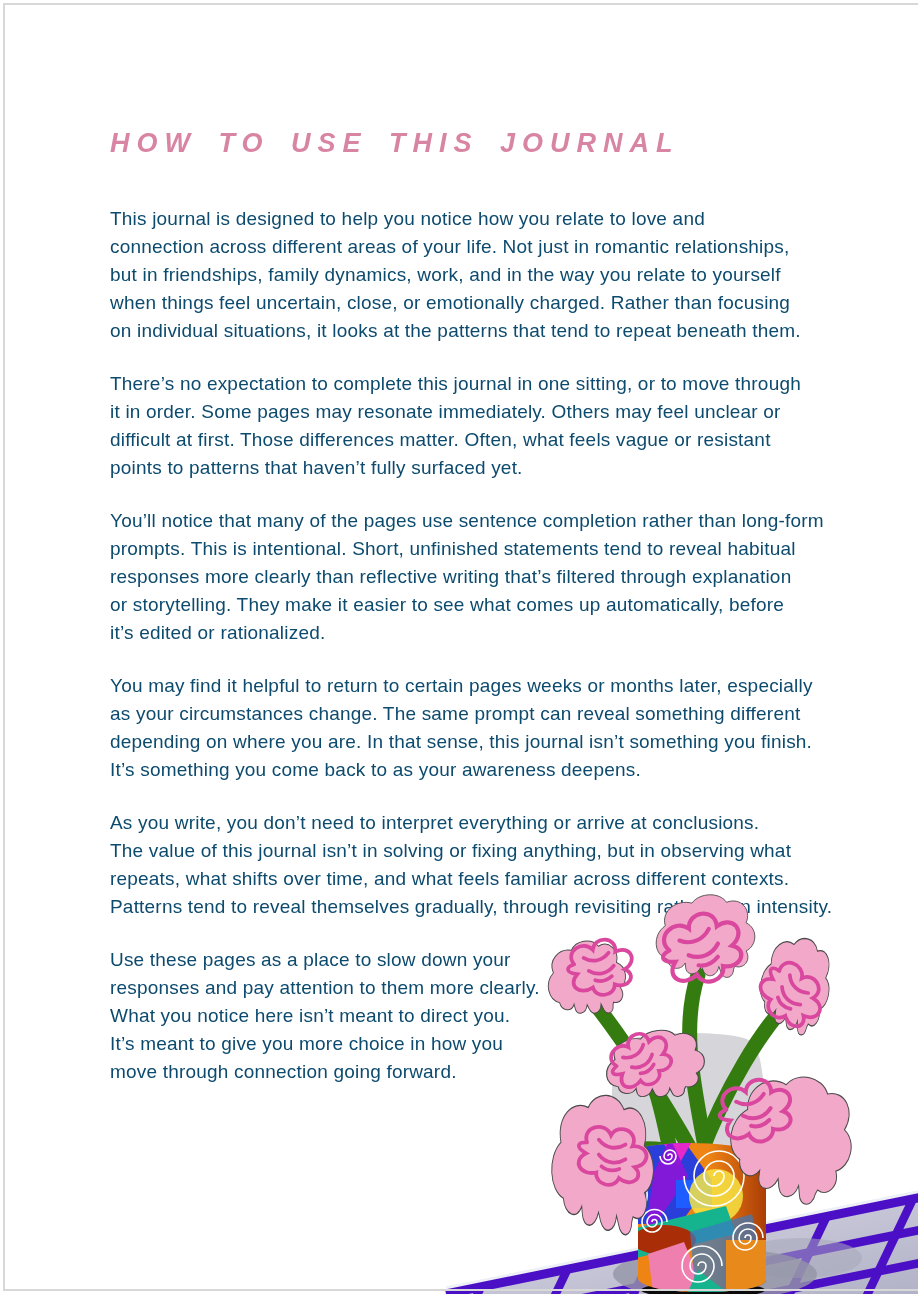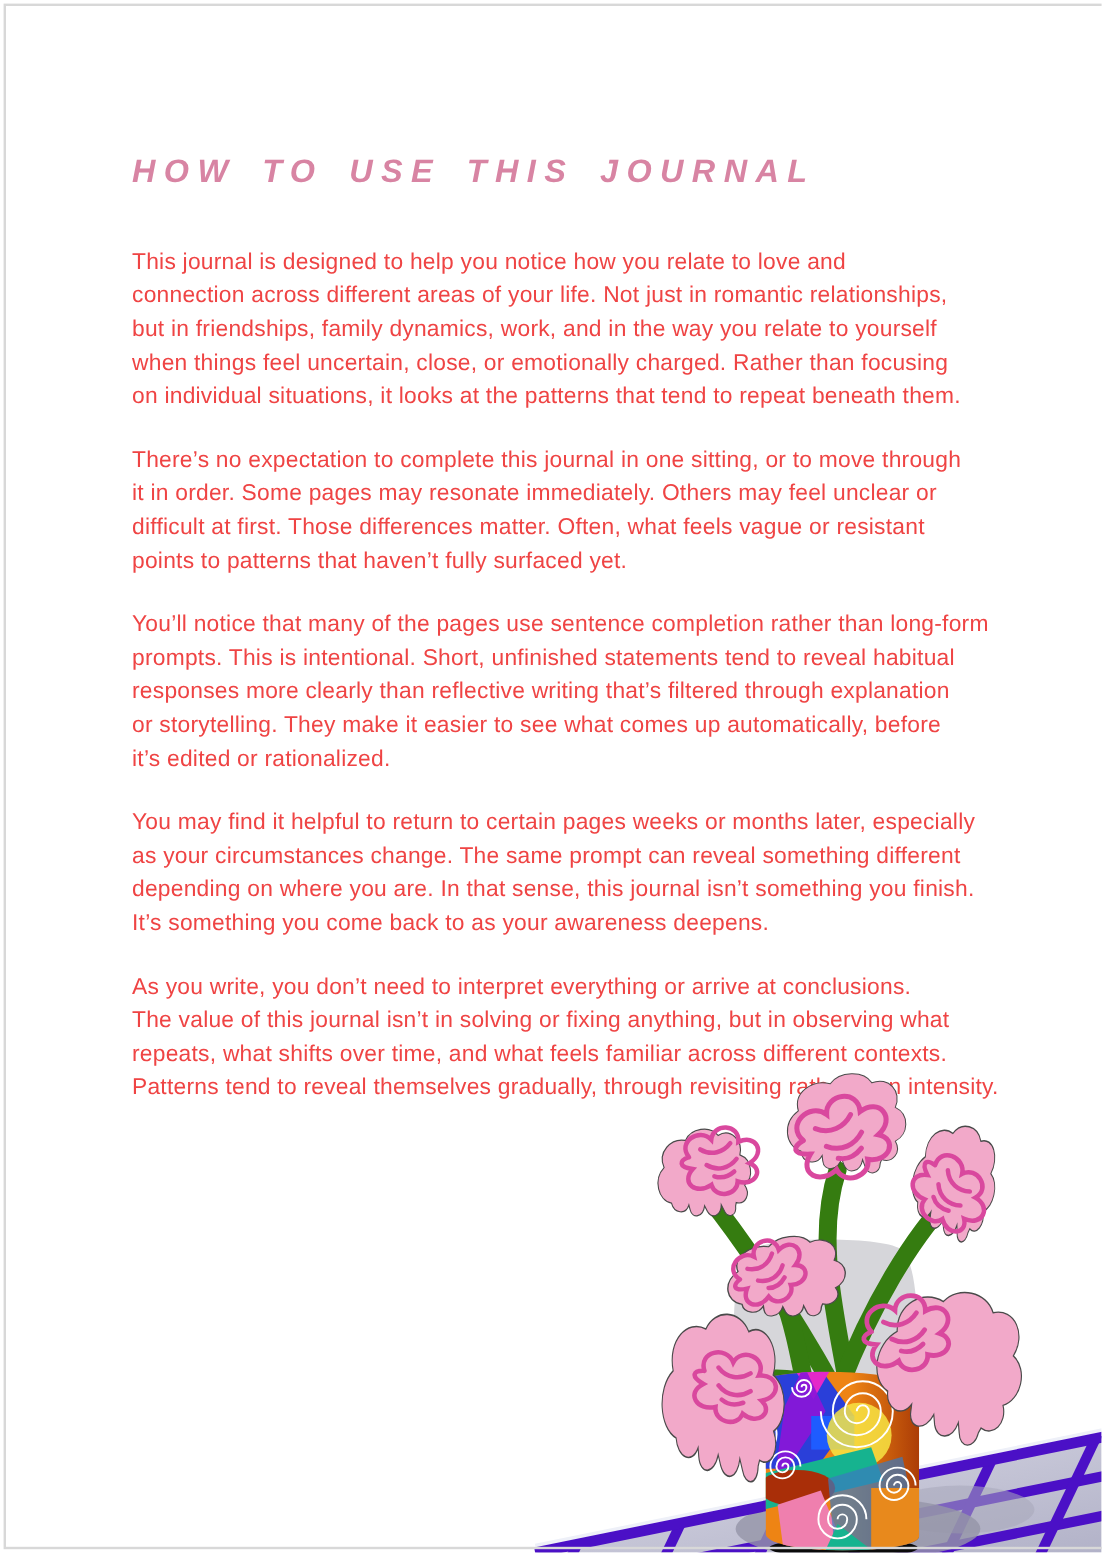--- a/index.html
+++ b/index.html
@@ -14,21 +14,21 @@
   h1.title{
     margin:0 0 46px 0;
     font-size:27px;font-weight:bold;font-style:italic;
     letter-spacing:7px;word-spacing:7px;
     color:#d884a3;
   }
   p.body{
     margin:0 0 25px 0;
     white-space:pre;
     font-size:19px;line-height:28px;letter-spacing:0.2px;
-    color:#ef4444;
+    color:#0c4a6e;
   }
   .illustration{position:absolute;left:420px;top:880px;width:498px;height:414px;z-index:3;}
 </style>
 </head>
 <body>
 
 <div class="page">
   <div class="frame"></div>
 
   <main class="content">
@@ -48,20 +48,25 @@
 or storytelling. They make it easier to see what comes up automatically, before
 it’s edited or rationalized.</p>
     <p class="body">You may find it helpful to return to certain pages weeks or months later, especially
 as your circumstances change. The same prompt can reveal something different
 depending on where you are. In that sense, this journal isn’t something you finish.
 It’s something you come back to as your awareness deepens.</p>
     <p class="body">As you write, you don’t need to interpret everything or arrive at conclusions.
 The value of this journal isn’t in solving or fixing anything, but in observing what
 repeats, what shifts over time, and what feels familiar across different contexts.
 Patterns tend to reveal themselves gradually, through revisiting rather than intensity.</p>
+    <p class="body">Use these pages as a place to slow down your
+responses and pay attention to them more clearly.
+What you notice here isn’t meant to direct you.
+It’s meant to give you more choice in how you
+move through connection going forward.</p>
   </main>
 
   <svg class="illustration" viewBox="420 880 498 414" xmlns="http://www.w3.org/2000/svg" aria-hidden="true">
     <defs>
       <clipPath id="tableClip">
           <path d="M446,1294 L922,1196 L922,1294 Z"></path>
         </clipPath>
       <clipPath id="vaseClip">
         <path d="M638,1148 C676,1140 726,1142 766,1152 L766,1280 C766,1287 740,1292 702,1292 C664,1292 638,1286 638,1278 Z"></path>
       </clipPath>

